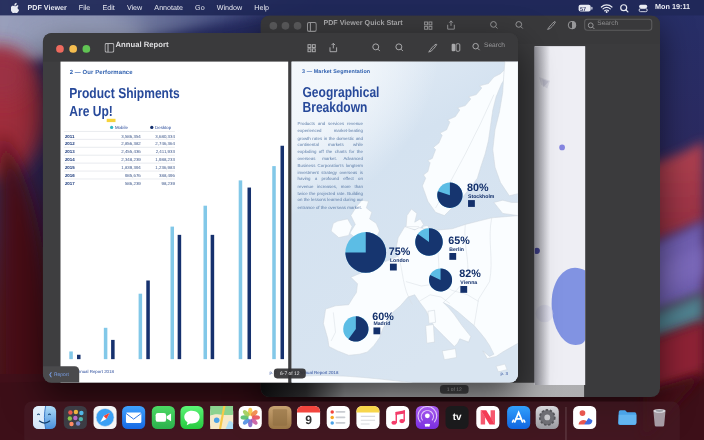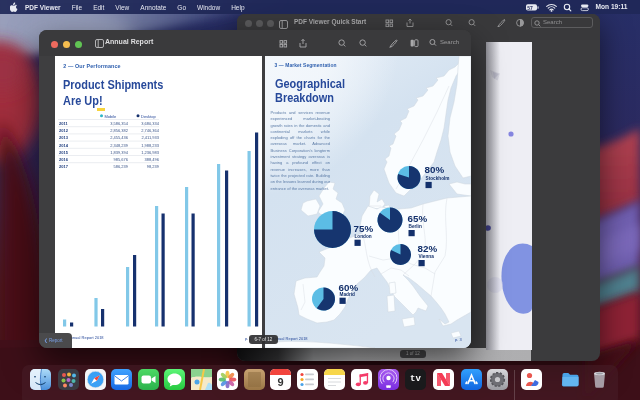--- a/index.html
+++ b/index.html
@@ -536,21 +536,21 @@
         </svg>
     </div>
     <div class="dk" style="left:355.5px;background:linear-gradient(180deg,#a85cf0,#7a2ee0);">
       <svg width="21" height="21" viewBox="0 0 21 21">
           <circle cx="10.5" cy="9" r="2.2" fill="#fff"></circle>
           <path d="M8,16.5 a9,9 0 0 1 5,0 l-0.6,2.5 a6,6 0 0 0 -3.8,0 Z" fill="#fff"></path>
           <path d="M6,12.8 a5.5,5.5 0 1 1 9,0 M4,14.5 a8.5,8.5 0 1 1 13,0" stroke="#e2c8f8" stroke-width="1" fill="none" stroke-linecap="round"></path>
         </svg>
     </div>
     <div class="dk" style="left:383px;background:#1a1a1c;">
-      <div style="position:absolute;inset:0;text-align:center;font-size:9px;font-weight:bold;color:#fff;line-height:21px;font-family:Liberation Mono, monospace;">tv</div>
+      <div style="position:absolute;inset:0;text-align:center;font-size:9px;font-weight:bold;color:#fff;line-height:21px;font-family:Liberation Sans, sans-serif;">tv</div>
     </div>
     <div class="dk" style="left:411px;background:#fff;">
       <svg width="21" height="21" viewBox="0 0 21 21">
           <g fill="#f43b55">
             <path d="M4,4 h5 l8,13 h-5 Z"></path>
             <path d="M4,4 v13 h4 v-7 Z" opacity="0.85"></path>
             <path d="M17,17 v-13 h-4 v7 Z" opacity="0.85"></path>
           </g>
         </svg>
     </div>

